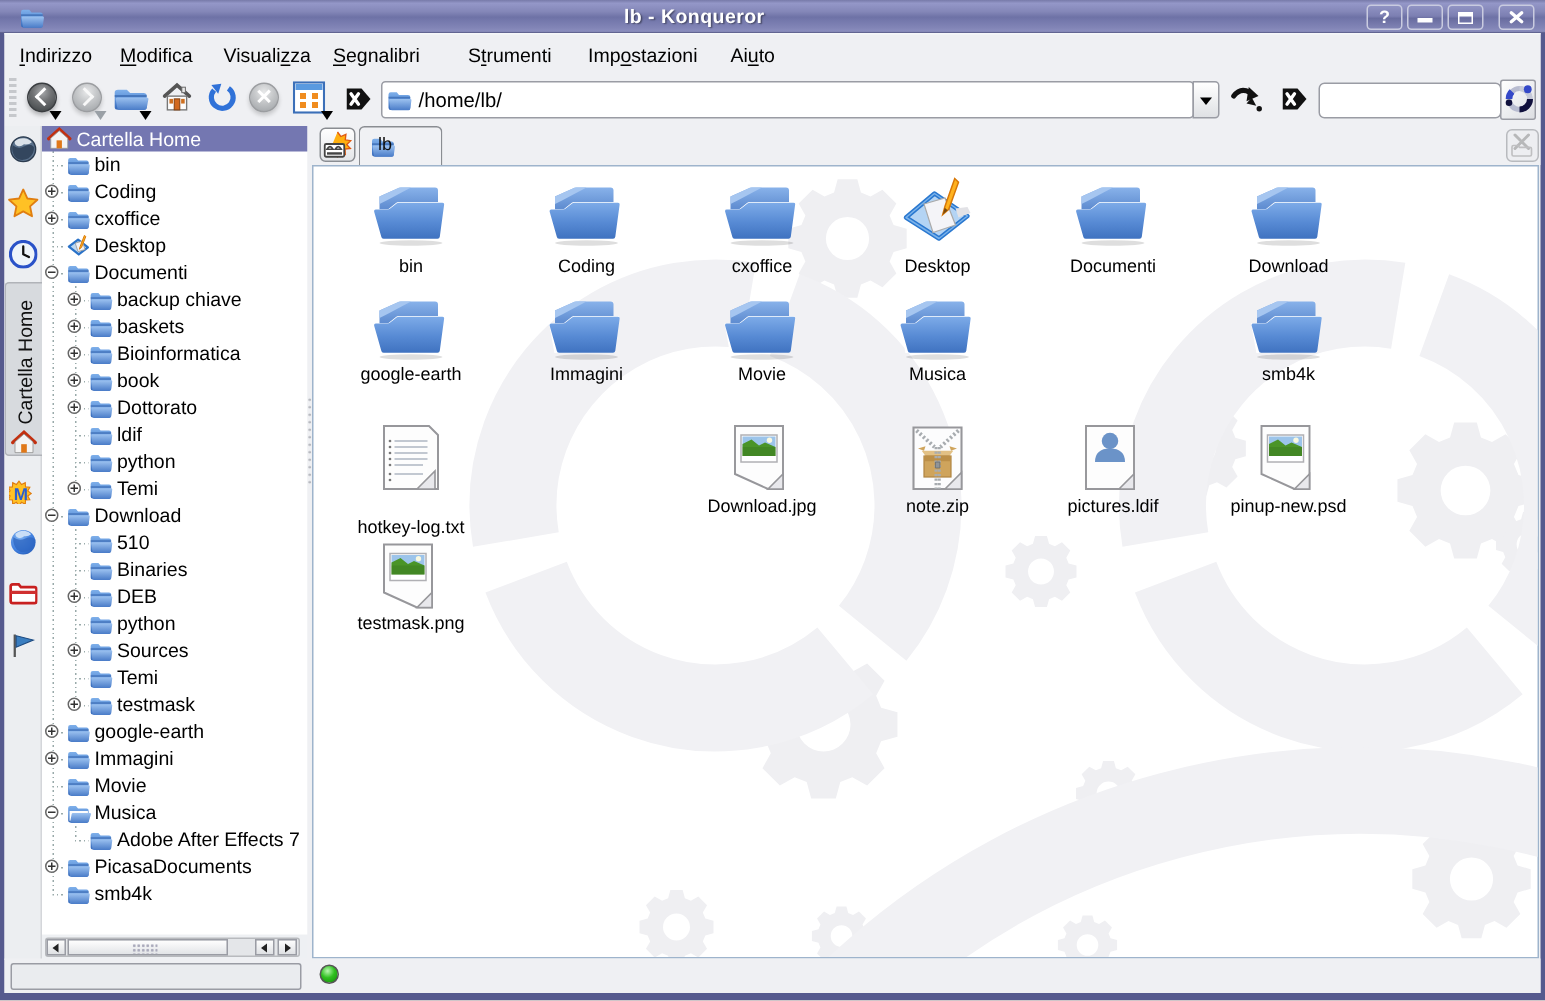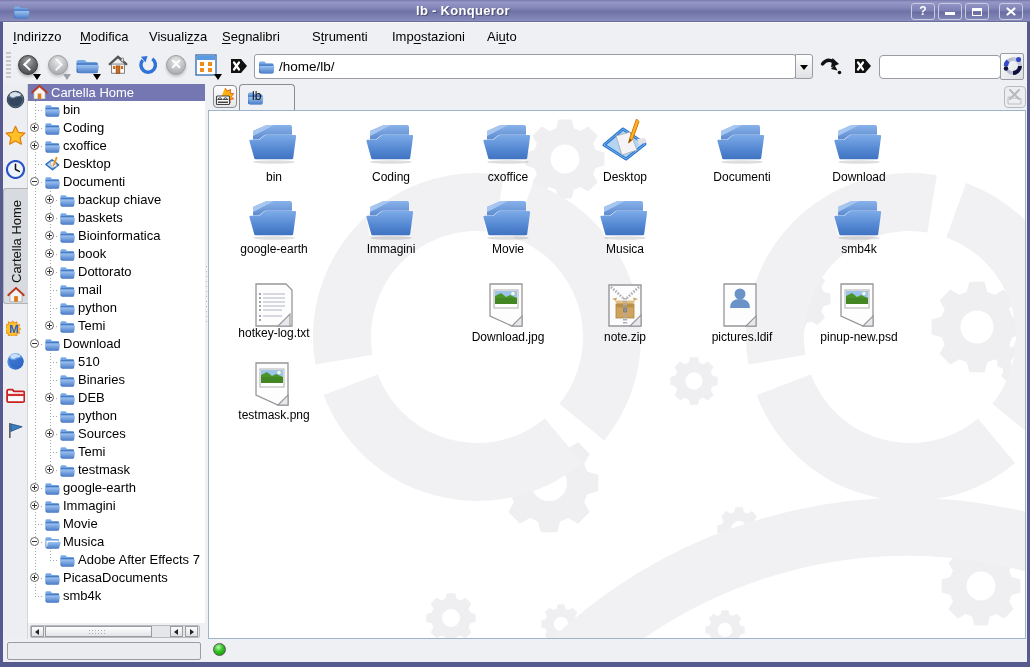--- a/index.html
+++ b/index.html
@@ -352,21 +352,21 @@
       <use href="#f16"></use>
     </svg>
 <div class="trow" style="left:50px;top:179px;">
       <span class="tlab">Dottorato</span>
     </div>
 <div class="doth" style="left:22px;top:206px;width:9px;"></div>
 <svg class="abs" style="left:31px;top:198px" width="17" height="16" viewBox="0 0 17 17">
       <use href="#f16"></use>
     </svg>
 <div class="trow" style="left:50px;top:197px;">
-      <span class="tlab">mail</span>
+      <span class="tlab">ldif</span>
     </div>
 <div class="doth" style="left:22px;top:224px;width:9px;"></div>
 <svg class="abs" style="left:31px;top:216px" width="17" height="16" viewBox="0 0 17 17">
       <use href="#f16"></use>
     </svg>
 <div class="trow" style="left:50px;top:215px;">
       <span class="tlab">python</span>
     </div>
 <div class="doth" style="left:22px;top:242px;width:9px;"></div>
 <div class="exp" style="left:17px;top:237px;">
@@ -602,21 +602,21 @@
         <use href="#fol48"></use>
       </svg><div class="lbl" style="top:50px">Movie</div></div>
 <div class="cell" style="left:361px;top:82px;"><svg width="52" height="48" viewBox="0 0 52 48">
         <use href="#fol48"></use>
       </svg><div class="lbl" style="top:50px">Musica</div></div>
 <div class="cell" style="left:595px;top:82px;"><svg width="52" height="48" viewBox="0 0 52 48">
         <use href="#fol48"></use>
       </svg><div class="lbl" style="top:50px">smb4k</div></div>
 <div class="cell" style="left:10px;top:171px;"><svg width="44" height="48" viewBox="0 0 44 48">
         <use href="#txt48"></use>
-      </svg><div class="lbl" style="top:45px">hotkey-log.txt</div></div>
+      </svg><div class="lbl" style="top:63px">hotkey-log.txt</div></div>
 <div class="cell" style="left:244px;top:171px;"><svg width="44" height="48" viewBox="0 0 44 48">
         <use href="#img48"></use>
       </svg><div class="lbl" style="top:49px">Download.jpg</div></div>
 <div class="cell" style="left:361px;top:171px;"><svg width="44" height="48" viewBox="0 0 44 48">
         <use href="#zip48"></use>
       </svg><div class="lbl" style="top:49px">note.zip</div></div>
 <div class="cell" style="left:478px;top:171px;"><svg width="44" height="48" viewBox="0 0 44 48">
         <use href="#ldif48"></use>
       </svg><div class="lbl" style="top:49px">pictures.ldif</div></div>
 <div class="cell" style="left:595px;top:171px;"><svg width="44" height="48" viewBox="0 0 44 48">

